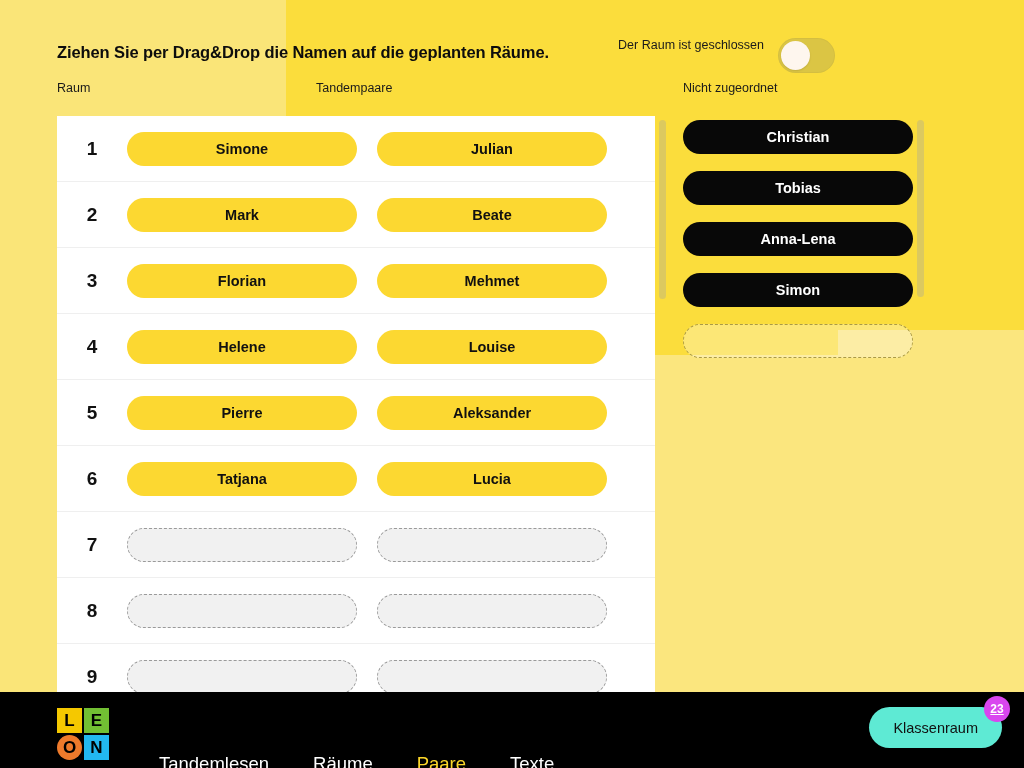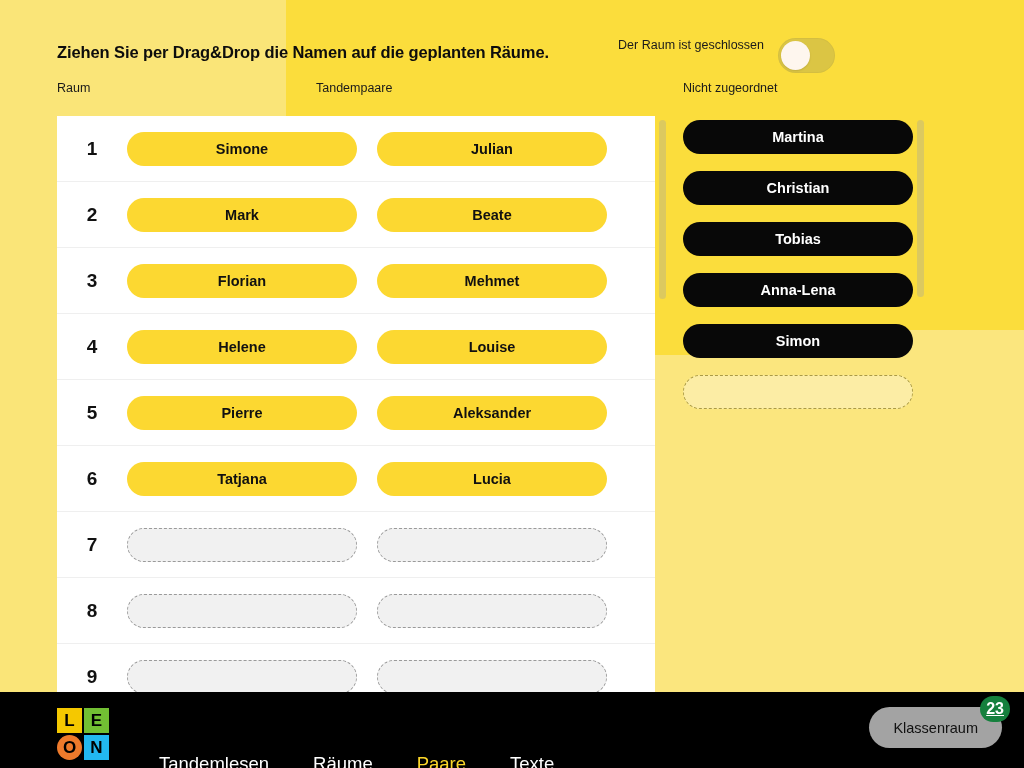--- a/index.html
+++ b/index.html
@@ -165,31 +165,31 @@
   .nav-item.active { color: #FBD629; }
   .nav-item.active::after {
     content: ""; position: absolute; left: 1px; right: 1px; bottom: 8px;
     height: 7px; background: #FBD629; border-radius: 1px;
   }
 
   .classroom-wrap {
     position: absolute; right: 22px; top: 707px; z-index: 7;
   }
   .classroom-btn {
-    background: #a3a3a3; color: #111;
+    background: #5eead4; color: #111;
     border: none; border-radius: 22px;
     padding: 0 24px; height: 41px;
     font-size: 14.5px; font-family: "Liberation Sans", sans-serif;
     cursor: pointer; display: flex; align-items: center;
   }
   .badge {
     position: absolute; right: -8px; top: -11px;
     min-width: 26px; height: 26px; border-radius: 13px;
-    background: #15803d; color: #FFFFFF;
-    font-size: 16px; font-weight: bold;
+    background: #d946ef; color: #FFFFFF;
+    font-size: 12px; font-weight: bold;
     display: flex; align-items: center; justify-content: center;
     padding: 0 6px;
     text-decoration: underline;
   }
 </style>
 </head>
 <body>
 
 <div id="bg">
   <div class="band-pale-left"></div>
@@ -258,21 +258,20 @@
     </div>
     <div class="row">
       <div class="row-num">9</div>
       <div class="slot empty"></div>
       <div class="slot empty"></div>
     </div>
   </div>
 <div class="scrollbar main"></div>
 
 <div class="unassigned" id="unassigned-list">
-    <div class="pill-black">Martina</div>
     <div class="pill-black">Christian</div>
     <div class="pill-black">Tobias</div>
     <div class="pill-black">Anna-Lena</div>
     <div class="pill-black">Simon</div>
     <div class="pill-drop"></div>
   </div>
 <div class="scrollbar side"></div>
 
 <div class="footer"></div>
 

